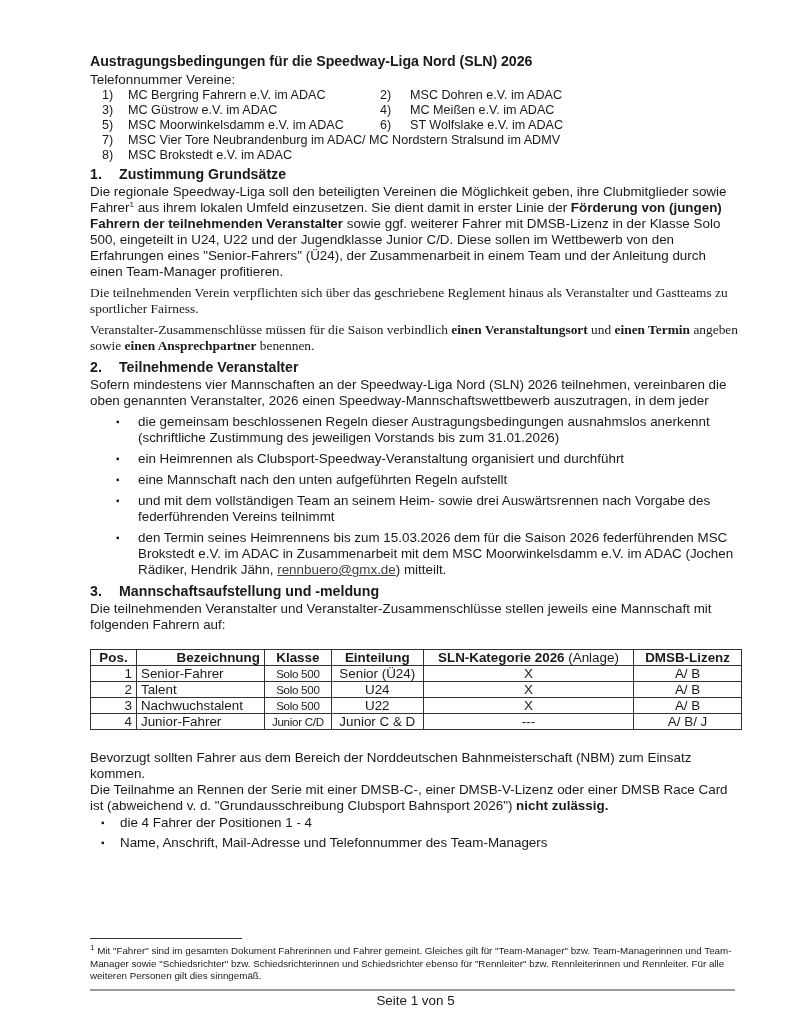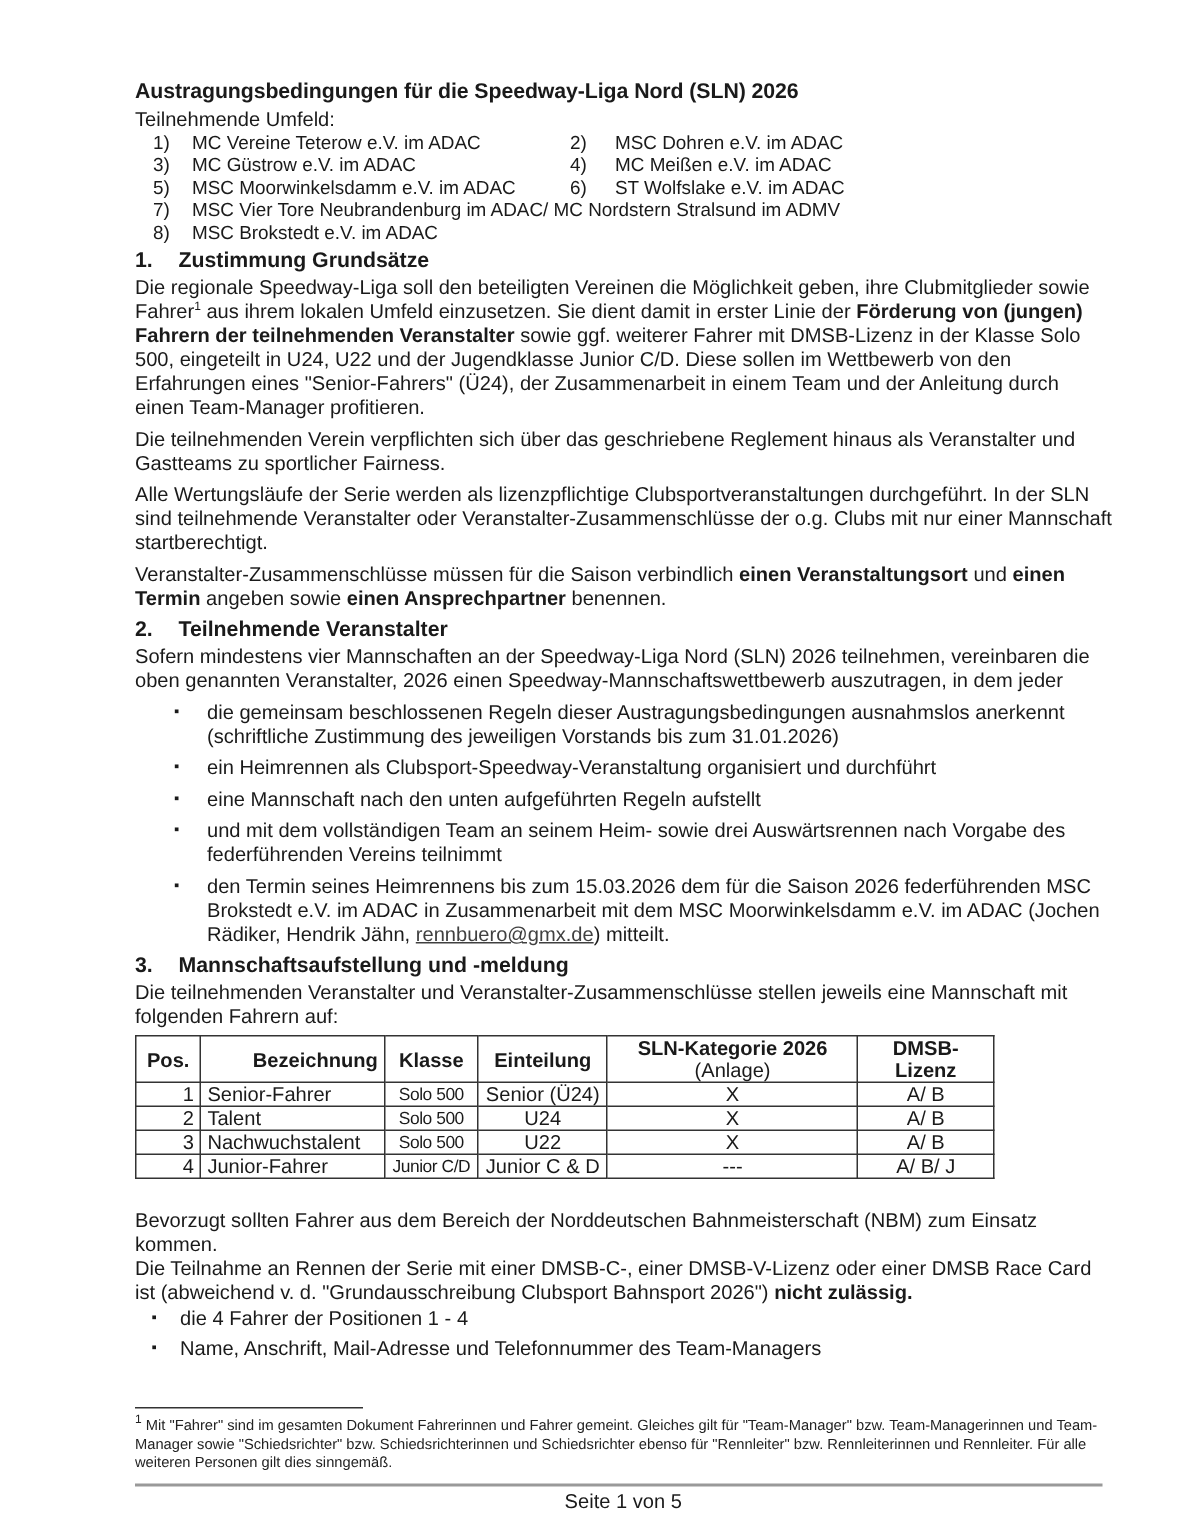--- a/index.html
+++ b/index.html
@@ -1,65 +1,65 @@
 <!DOCTYPE html>
 <html><head>
 <meta charset="utf-8">
 <style>
   html, body { margin: 0; padding: 0; background: #ffffff; }
   body { width: 791px; height: 1024px; position: relative; overflow: hidden;
          font-family: "Liberation Sans", sans-serif; color: #1a1a1a; }
   .page { position: absolute; left: 90px; top: 52px; width: 652px; }
   .doc-title { font-weight: bold; font-size: 14.2px; line-height: 18px; margin: 0 0 2px 0; letter-spacing: -0.05px; }
   .p { font-size: 13.4px; line-height: 16px; margin: 0; }
-  .p.gap { margin-top: 5px; }
+  .p.gap { margin-top: 5px; font-family: Liberation Serif, serif; }
   .clubs { margin: 0; padding: 0; list-style: none; font-size: 12.6px; line-height: 15px; }
   .clubs .row { display: flex; }
   .clubs .num { width: 38px; text-align: right; padding-right: 0; box-sizing: border-box; display: inline-block; }
   .clubs .num span { display:inline-block; width: 26px; text-align: left; }
   .clubs .name { display: inline-block; }
   .clubs .cell { display: flex; width: 290px; }
   .clubs .cell .num { width: 38px; }
   .clubs .cell2 { display: flex; }
   .clubs .cell2 .num { width: 38px; }
   .h2 { font-weight: bold; font-size: 14.2px; line-height: 18px; margin: 2px 0 1px 0; display: flex; }
   .h2 .n { width: 29px; }
   .bullets { list-style: none; margin: 5px 0 0 0; padding: 0; }
   .bullets li { position: relative; padding-left: 48px; font-size: 13.4px; line-height: 16px; margin-bottom: 5px; }
   .bullets li .b { position: absolute; left: 26px; top: 0; font-size: 10px; }
   .bullets.tight { margin-top: 1px; }
   .bullets.tight li { margin-bottom: 4px; }
   a.link { color: #1f3fbf; text-decoration: underline; }
   sup { font-size: 8px; line-height: 0; vertical-align: super; }
-  table.teams { border-collapse: collapse; width: 573px; margin-top: 4px; font-size: 13.4px; padding-left: 42px; }
+  table.teams { border-collapse: collapse; width: 652px; margin-top: 16px; font-size: 13.4px; padding-left: 42px; }
   table.teams th, table.teams td { border: 1px solid #333; padding: 0 4px; line-height: 15px; height: 15px; }
   table.teams th { font-weight: bold; text-align: center; }
   table.teams th.l { text-align: right; }
   table.teams td.r { text-align: right; }
   table.teams td.c { text-align: center; }
   table.teams td.small { font-size: 11.6px; letter-spacing: -0.3px; text-align: center; }
   table.teams th .norm { font-weight: normal; }
   .footnote-rule { position: absolute; left: 90px; top: 938px; width: 152px; border-top: 1px solid #333; }
   .footnote { position: absolute; left: 90px; top: 945px; width: 650px; font-size: 9.8px; line-height: 12.5px; color: #222; }
   .footer-rule { position: absolute; left: 90px; top: 989px; width: 645px; border-top: 2px solid #999; }
   .footer { position: absolute; left: 0; width: 791px; top: 993px; text-align: center; font-size: 13.4px; padding-left: 20px; }
   b { font-weight: bold; }
 </style>
 </head>
 <body>
 
 <div class="page">
   <h1 class="doc-title">Austragungsbedingungen für die Speedway-Liga Nord (SLN) 2026</h1>
-  <p class="p">Teilnehmende Umfeld:</p>
+  <p class="p">Telefonnummer Vereine:</p>
 
   <div class="clubs">
     <div class="row">
       <div class="cell">
           <span class="num"><span>1)</span></span>
-          <span class="name">MC Vereine Teterow e.V. im ADAC</span>
+          <span class="name">MC Bergring Fahrern e.V. im ADAC</span>
         </div>
       <div class="cell2">
           <span class="num" style="width:30px;text-align:left"><span>2)</span></span>
           <span class="name">MSC Dohren e.V. im ADAC</span>
         </div>
     </div>
     <div class="row">
       <div class="cell">
           <span class="num"><span>3)</span></span>
           <span class="name">MC Güstrow e.V. im ADAC</span>
@@ -92,21 +92,20 @@
         </div>
     </div>
   </div>
 
   <h2 class="h2">
       <span class="n">1.</span>
       <span>Zustimmung Grundsätze</span>
     </h2>
   <p class="p"><span>Die regionale Speedway-Liga soll den beteiligten Vereinen die Möglichkeit geben, ihre Clubmitglieder sowie Fahrer</span><sup>1</sup><span> aus ihrem lokalen Umfeld einzusetzen. Sie dient damit in erster Linie der </span><b>Förderung von (jungen) Fahrern der teilnehmenden Veranstalter</b><span> sowie ggf. weiterer Fahrer mit DMSB-Lizenz in der Klasse Solo 500, eingeteilt in U24, U22 und der Jugendklasse Junior C/D. Diese sollen im Wettbewerb von den Erfahrungen eines "Senior-Fahrers" (Ü24), der Zusammenarbeit in einem Team und der Anleitung durch einen Team-Manager profitieren.</span></p>
   <p class="p gap">Die teilnehmenden Verein verpflichten sich über das geschriebene Reglement hinaus als Veranstalter und Gastteams zu sportlicher Fairness.</p>
-  <p class="p gap">Alle Wertungsläufe der Serie werden als lizenzpflichtige Clubsportveranstaltungen durchgeführt. In der SLN sind teilnehmende Veranstalter oder Veranstalter-Zusammenschlüsse der o.g. Clubs mit nur einer Mannschaft startberechtigt.</p>
   <p class="p gap"><span>Veranstalter-Zusammenschlüsse müssen für die Saison verbindlich </span><b>einen Veranstaltungsort</b><span> und </span><b>einen Termin</b><span> angeben sowie </span><b>einen Ansprechpartner</b><span> benennen.</span></p>
 
   <h2 class="h2" style="margin-top:4px">
       <span class="n">2.</span>
       <span>Teilnehmende Veranstalter</span>
     </h2>
   <p class="p">Sofern mindestens vier Mannschaften an der Speedway-Liga Nord (SLN) 2026 teilnehmen, vereinbaren die oben genannten Veranstalter, 2026 einen Speedway-Mannschaftswettbewerb auszutragen, in dem jeder</p>
   <ul class="bullets">
     <li><span class="b">▪</span><span>die gemeinsam beschlossenen Regeln dieser Austragungsbedingungen ausnahmslos anerkennt (schriftliche Zustimmung des jeweiligen Vorstands bis zum 31.01.2026)</span></li>
     <li><span class="b">▪</span><span>ein Heimrennen als Clubsport-Speedway-Veranstaltung organisiert und durchführt</span></li>

